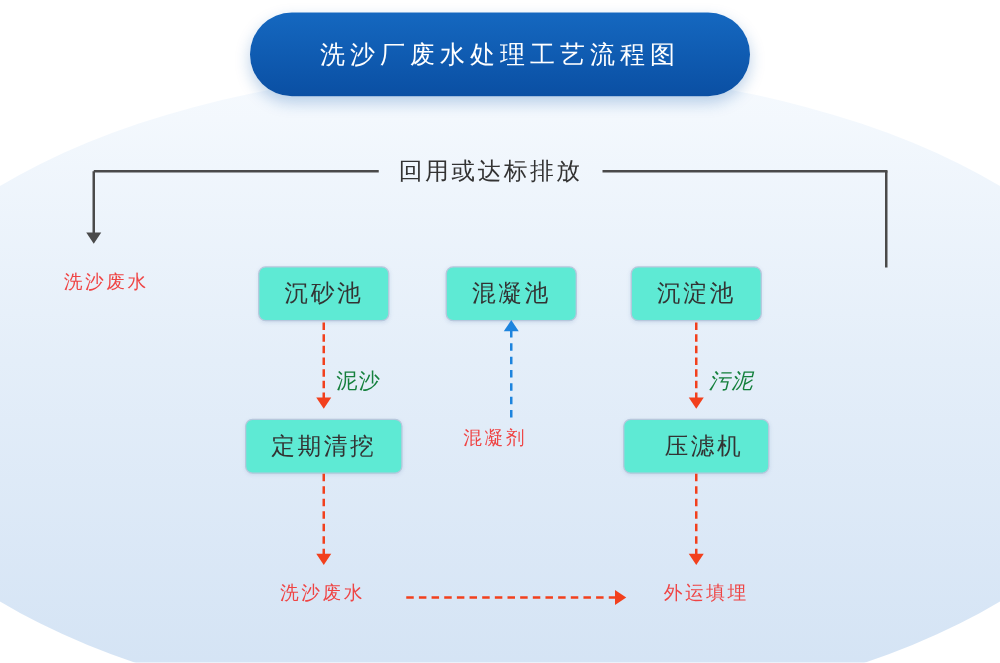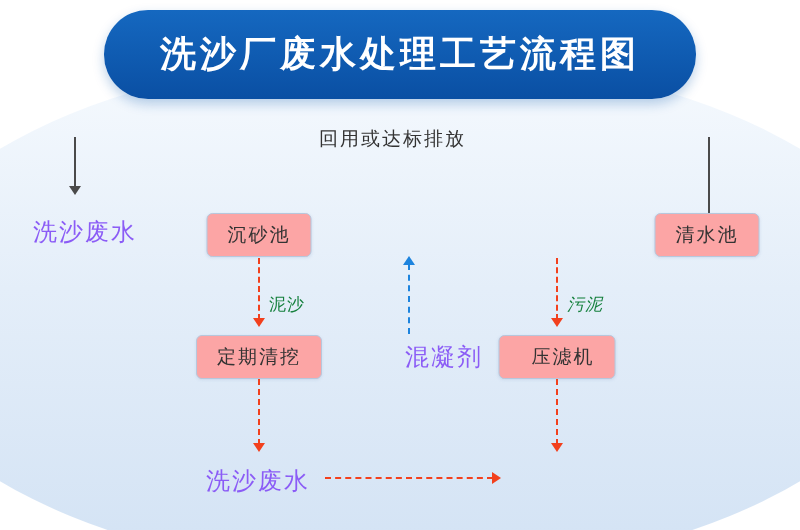--- a/index.html
+++ b/index.html
@@ -15,44 +15,44 @@
   
   .bg-shape{
     position:absolute;left:-120px;right:-120px;top:55px;bottom:-45px;
     border-radius:50%;
     background:linear-gradient(180deg,#f6fafe 0%,#e4eef9 45%,#d2e2f4 100%);
   }
   
   .banner{
     position:absolute;top:10px;left:50%;transform:translateX(-50%);
     background:linear-gradient(180deg,#1568c0 0%,#0a4fa3 100%);
-    color:#ffffff;font-size:36px;font-weight:bold;letter-spacing:4px;
+    color:#ffffff;font-size:20px;font-weight:normal;letter-spacing:4px;
     padding:20px 56px;border-radius:44px;white-space:nowrap;
     box-shadow:0 5px 12px rgba(13,88,174,.28);
   }
   
   .node{
     position:absolute;transform:translateX(-50%);
-    background:#fca5a5;border:1px solid #b7c7dc;border-radius:6px;
+    background:#5eead4;border:1px solid #b7c7dc;border-radius:6px;
     padding:8px 20px;font-size:19px;color:#333;letter-spacing:2px;
     white-space:nowrap;box-shadow:0 1px 3px rgba(110,145,190,.18);
   }
   
   .txt{
     position:absolute;transform:translateX(-50%);
-    font-size:24px;color:#8b5cf6;letter-spacing:2px;white-space:nowrap;
+    font-size:15px;color:#ef4444;letter-spacing:2px;white-space:nowrap;
   }
   .edge-label{
     position:absolute;font-size:17px;color:#15803d;
     letter-spacing:1px;white-space:nowrap;
   }
   
   .topline{
     position:absolute;left:75px;top:126px;width:635px;height:22px;
-    display:flex;align-items:center;flex-direction:column;
+    display:flex;align-items:center;
   }
   .topline .seg{flex:1;height:2px;background:#4a4a4a;}
   .topline .lbl{
     padding:0 16px;font-size:19px;color:#333;letter-spacing:2px;white-space:nowrap;
   }
   .v-solid{position:absolute;width:0;border-left:2px solid #4a4a4a;}
   .v-dash-red{position:absolute;width:0;border-left:2px dashed #f2401d;}
   .v-dash-blue{position:absolute;width:0;border-left:2px dashed #1d84de;}
   .h-dash-red{position:absolute;height:0;border-top:2px dashed #f2401d;}
   .head-down{position:absolute;width:0;height:0;
@@ -82,41 +82,43 @@
     <div class="lbl">回用或达标排放</div>
     <div class="seg"></div>
   </div>
   <div class="v-solid" style="left:74px;top:137px;height:50px;"></div>
   <div class="head-down gray" style="left:69px;top:186px;"></div>
   <div class="v-solid" style="left:708px;top:137px;height:77px;"></div>
 
   <div class="txt" style="left:85px;top:216px;">洗沙废水</div>
 
   <div class="node" style="left:259px;top:213px;">沉砂池</div>
-  <div class="node" style="left:707px;top:213px;">清水池</div>
+  <div class="node" style="left:409px;top:213px;">混凝池</div>
+  <div class="node" style="left:557px;top:213px;">沉淀池</div>
 
   <div class="v-dash-red" style="left:258px;top:258px;height:62px;"></div>
   <div class="head-down" style="left:253px;top:318px;"></div>
   <div class="edge-label" style="left:269px;top:293px;">泥沙</div>
 
   <div class="head-up" style="left:403px;top:256px;"></div>
   <div class="v-dash-blue" style="left:408px;top:264px;height:70px;"></div>
 
   <div class="v-dash-red" style="left:556px;top:258px;height:62px;"></div>
   <div class="head-down" style="left:551px;top:318px;"></div>
   <div class="edge-label" style="left:567px;top:293px;font-style:italic;">污泥</div>
 
   <div class="node" style="left:259px;top:335px;">定期清挖</div>
-  <div class="txt" style="left:444px;top:341px;text-align:right;">混凝剂</div>
+  <div class="txt" style="left:396px;top:341px;text-align:right;">混凝剂</div>
   <div class="node" style="left:557px;top:335px;padding-left:32px;">压滤机</div>
 
   <div class="v-dash-red" style="left:258px;top:379px;height:66px;"></div>
   <div class="head-down" style="left:253px;top:443px;"></div>
 
   <div class="v-dash-red" style="left:556px;top:379px;height:66px;"></div>
   <div class="head-down" style="left:551px;top:443px;"></div>
 
   <div class="txt" style="left:258px;top:465px;">洗沙废水</div>
+  <div class="txt" style="left:565px;top:465px;">外运填埋</div>
 
   <div class="h-dash-red" style="left:325px;top:477px;width:168px;"></div>
   <div class="head-right" style="left:492px;top:472px;"></div>
 
 </div>
 
 </body></html>

